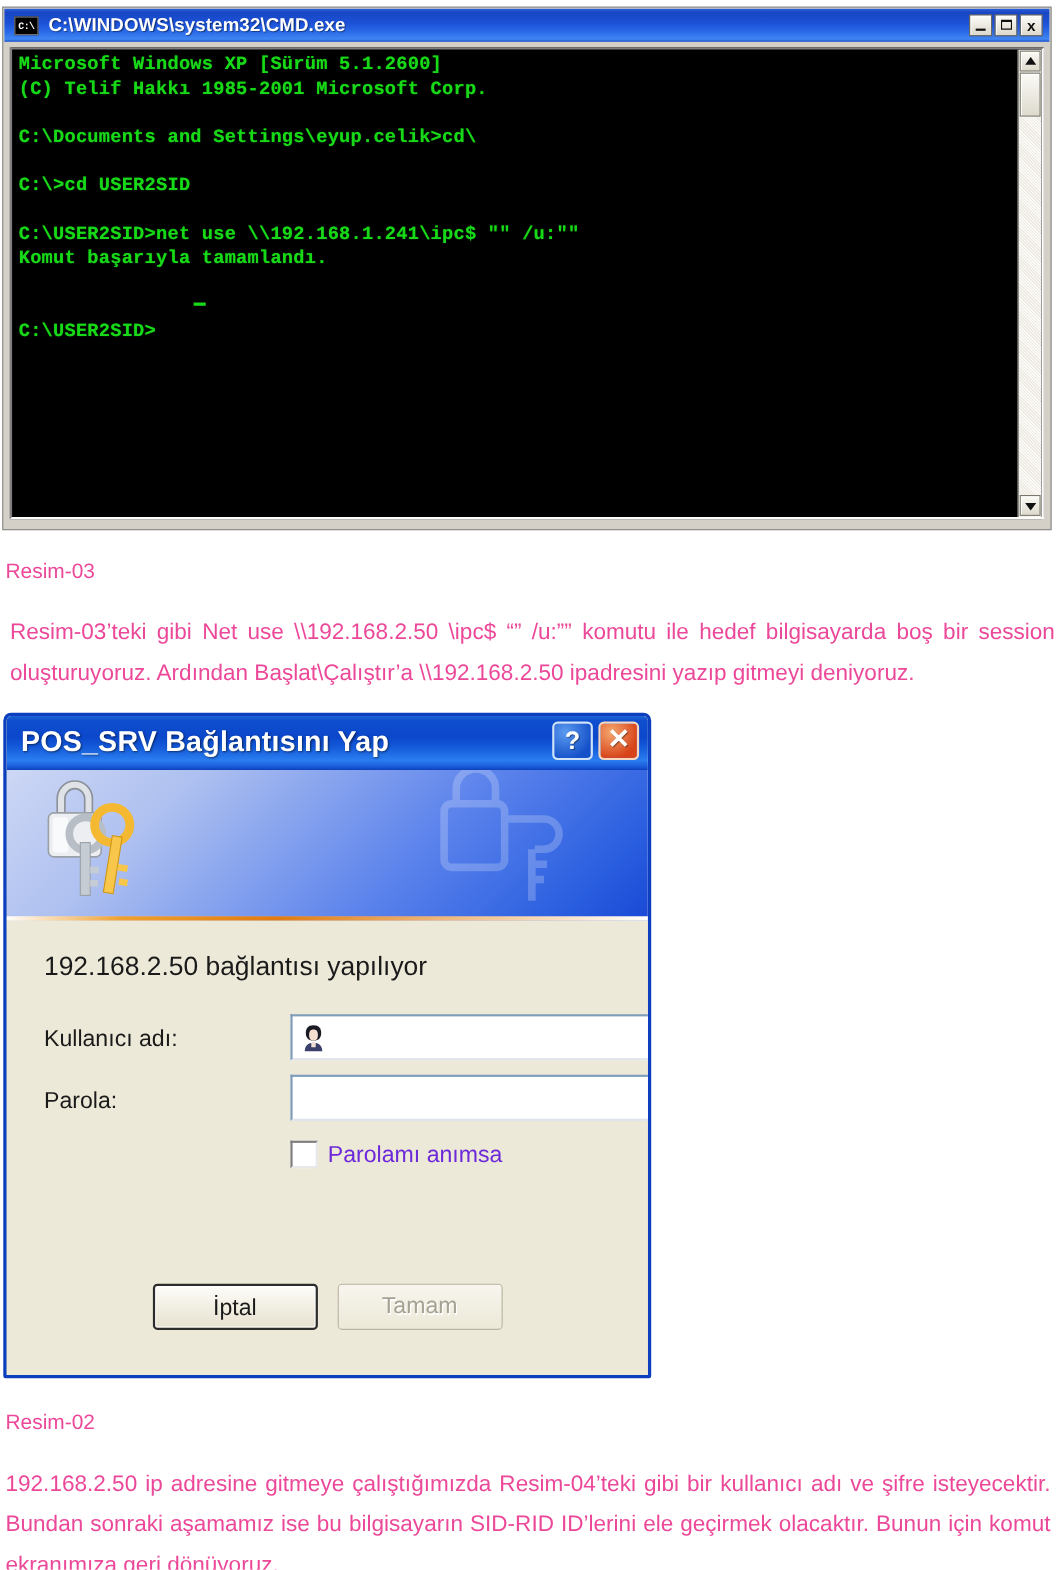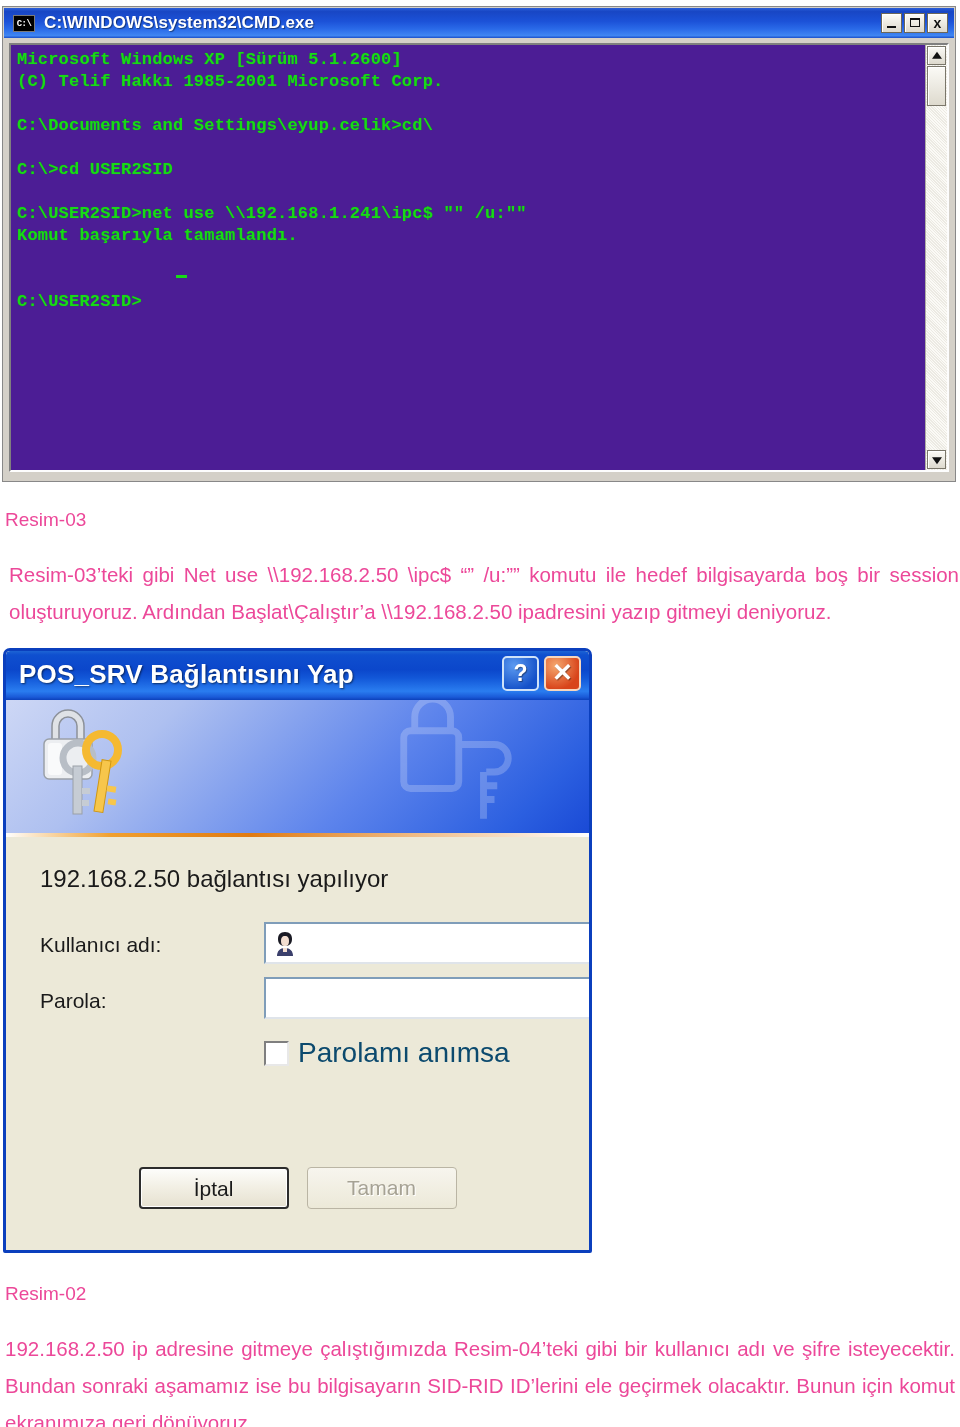--- a/index.html
+++ b/index.html
@@ -99,21 +99,21 @@
     width: 9px; height: 2px;
     background: #101010;
   }
 
   .cmd-body {
     position: absolute;
     left: 6px;
     top: 36px;
     right: 6px;
     bottom: 9px;
-    background: #4c1d95;
+    background: #000000;
     border: 2px solid;
     border-color: #7f7f7f #fdfdfd #fdfdfd #7f7f7f;
     box-sizing: border-box;
     overflow: hidden;
     padding-left: 16px;
   }
   .cmd-text {
     position: absolute;
     left: 6px;
     top: 4px;
@@ -364,22 +364,22 @@
   .checkbox {
     width: 25px;
     height: 25px;
     background: #ffffff;
     border: 2px solid;
     border-color: #7f7f7f #e8e8e8 #e8e8e8 #7f7f7f;
     box-sizing: border-box;
   }
   .check-label {
     margin-left: 9px;
-    font-size: 28px;
-    color: #0c4a6e;
+    font-size: 21px;
+    color: #6d28d9;
   }
 
   .btn-row {
     position: absolute;
     left: 0; right: 0;
     top: 330px;
     display: flex;
     justify-content: center;
     gap: 18px;
   }

